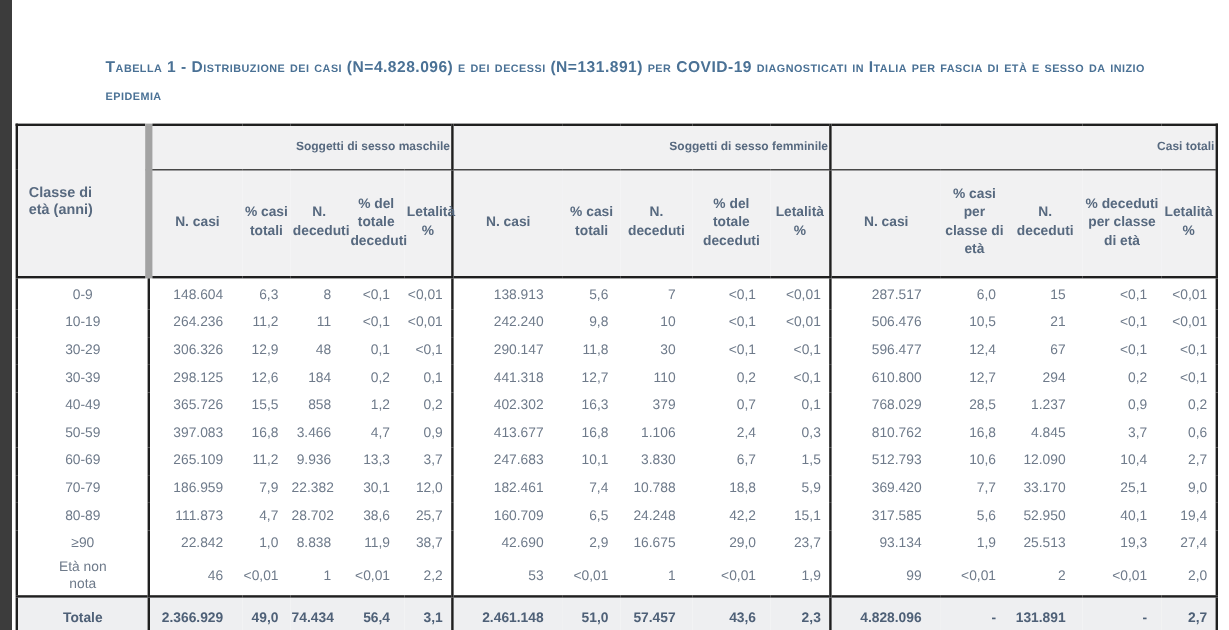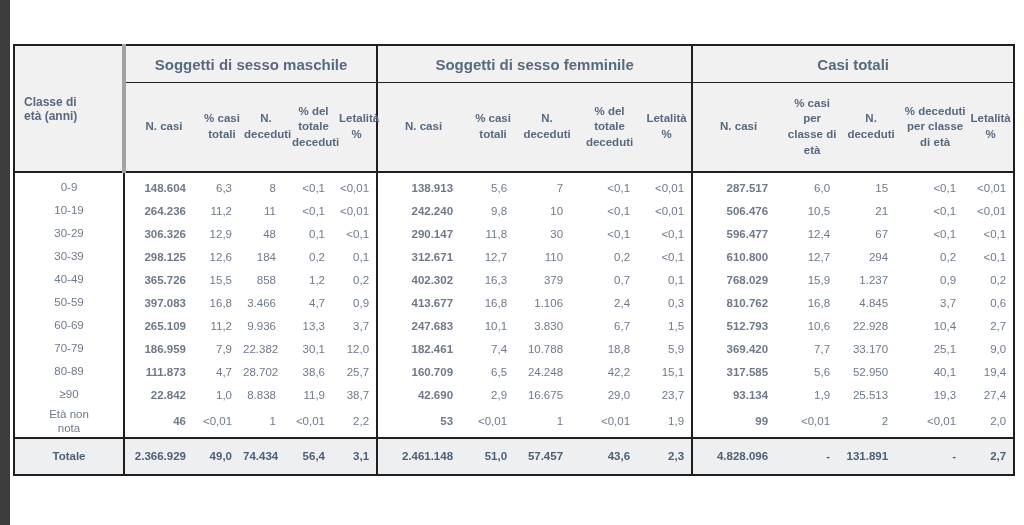--- a/index.html
+++ b/index.html
@@ -8,41 +8,42 @@
   .doc-title{
     margin-left:75px;max-width:872px;color:#4a7195;font-weight:bold;
     font-size:13px;font-variant:small-caps;letter-spacing:.4px;line-height:1.8;
     margin-bottom:12px;
   }
   table.covid{
     border-collapse:collapse;table-layout:fixed;width:1000px;
     border:2px solid #1f1f1f;font-size:11.5px;color:#6e7a8a;background:#fff;
   }
   thead th{background:#f1f1f2;color:#57697f;font-weight:bold;vertical-align:middle;}
-  th.group{font-size:15px;height:34px;border-bottom:1.5px solid #1f1f1f;text-align:center;}
+  th.group{font-size:10px;height:34px;border-bottom:1.5px solid #1f1f1f;text-align:right;}
   tr.subhead th{height:80px;text-align:center;font-size:11.5px;line-height:1.35;padding:4px 2px;border-bottom:2px solid #1f1f1f;}
-  th.corner{text-align:left;padding:6px 4px 6px 9px;font-size:12px;border-right:4px solid #a3a3a3;border-bottom:2px solid #1f1f1f;}
+  th.corner{text-align:left;padding:6px 4px 6px 9px;font-size:12px;border-right:6px solid #a3a3a3;border-bottom:2px solid #1f1f1f;}
   th.corner .lbl, td.rowlabel .lbl{display:inline-block;max-width:62px;}
   .gsep{border-left:2px solid #1f1f1f;}
   tbody td{height:21px;vertical-align:middle;}
   tbody tr:first-child td{padding-top:4px;}
   td.rowlabel{text-align:center;line-height:1.25;padding:1px 2px;}
   td.num{text-align:right;white-space:nowrap;}
-  .c0{padding-right:16px;font-weight:bold;} .c1{padding-right:10px;} .c2{padding-right:14px;}
+  .c0{padding-right:16px;} .c1{padding-right:10px;} .c2{padding-right:14px;}
   .c3{padding-right:12px;} .c4{padding-right:7px;}
   tfoot td{background:#eeeff1;font-weight:bold;color:#4e6077;height:33px;border-top:2px solid #1f1f1f;vertical-align:middle;}
   tfoot td.rowlabel{text-align:center;}
 </style>
 </head>
 <body>
 
 <div class="edge-bar"></div>
 
 <div class="page">
 
+  <div class="doc-title">Tabella 1 - Distribuzione dei casi (N=4.828.096) e dei decessi (N=131.891) per COVID-19 diagnosticati in Italia per fascia di età e sesso da inizio epidemia</div>
 
   <table class="covid">
     <colgroup>
       <col style="width:110px">
       <col style="width:78px">
         <col style="width:40px">
         <col style="width:48px">
         <col style="width:47px">
         <col style="width:40px">
       <col style="width:92px">
@@ -136,21 +137,21 @@
           <td class="num c3">&lt;0,1</td>
           <td class="num c4">&lt;0,1</td>
         </tr>
         <tr>
           <td class="rowlabel"><span class="lbl">30-39</span></td>
           <td class="num c0 gsep">298.125</td>
           <td class="num c1">12,6</td>
           <td class="num c2">184</td>
           <td class="num c3">0,2</td>
           <td class="num c4">0,1</td>
-          <td class="num c0 gsep">312.671</td>
+          <td class="num c0 gsep">441.318</td>
           <td class="num c1">12,7</td>
           <td class="num c2">110</td>
           <td class="num c3">0,2</td>
           <td class="num c4">&lt;0,1</td>
           <td class="num c0 gsep">610.800</td>
           <td class="num c1">12,7</td>
           <td class="num c2">294</td>
           <td class="num c3">0,2</td>
           <td class="num c4">&lt;0,1</td>
         </tr>
@@ -160,21 +161,21 @@
           <td class="num c1">15,5</td>
           <td class="num c2">858</td>
           <td class="num c3">1,2</td>
           <td class="num c4">0,2</td>
           <td class="num c0 gsep">402.302</td>
           <td class="num c1">16,3</td>
           <td class="num c2">379</td>
           <td class="num c3">0,7</td>
           <td class="num c4">0,1</td>
           <td class="num c0 gsep">768.029</td>
-          <td class="num c1">15,9</td>
+          <td class="num c1">28,5</td>
           <td class="num c2">1.237</td>
           <td class="num c3">0,9</td>
           <td class="num c4">0,2</td>
         </tr>
         <tr>
           <td class="rowlabel"><span class="lbl">50-59</span></td>
           <td class="num c0 gsep">397.083</td>
           <td class="num c1">16,8</td>
           <td class="num c2">3.466</td>
           <td class="num c3">4,7</td>
@@ -197,21 +198,21 @@
           <td class="num c2">9.936</td>
           <td class="num c3">13,3</td>
           <td class="num c4">3,7</td>
           <td class="num c0 gsep">247.683</td>
           <td class="num c1">10,1</td>
           <td class="num c2">3.830</td>
           <td class="num c3">6,7</td>
           <td class="num c4">1,5</td>
           <td class="num c0 gsep">512.793</td>
           <td class="num c1">10,6</td>
-          <td class="num c2">22.928</td>
+          <td class="num c2">12.090</td>
           <td class="num c3">10,4</td>
           <td class="num c4">2,7</td>
         </tr>
         <tr>
           <td class="rowlabel"><span class="lbl">70-79</span></td>
           <td class="num c0 gsep">186.959</td>
           <td class="num c1">7,9</td>
           <td class="num c2">22.382</td>
           <td class="num c3">30,1</td>
           <td class="num c4">12,0</td>

